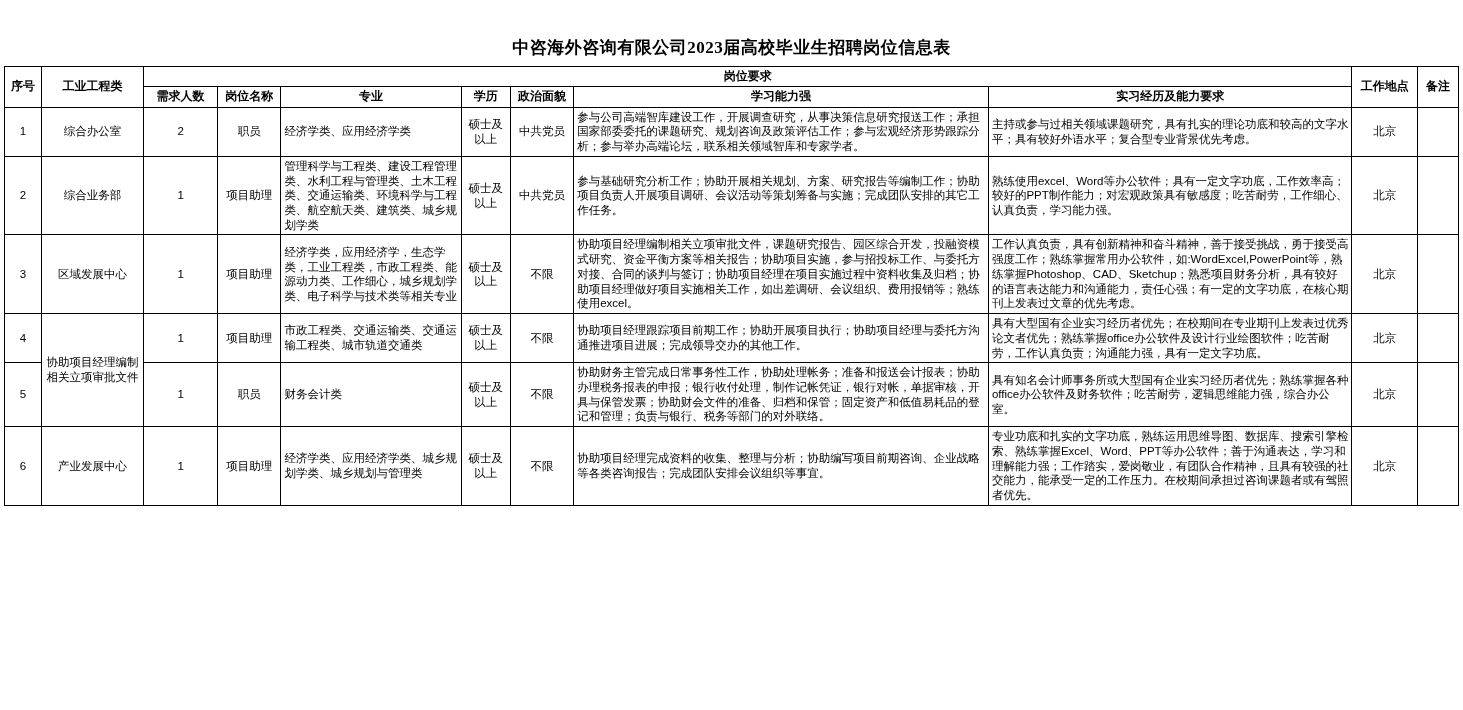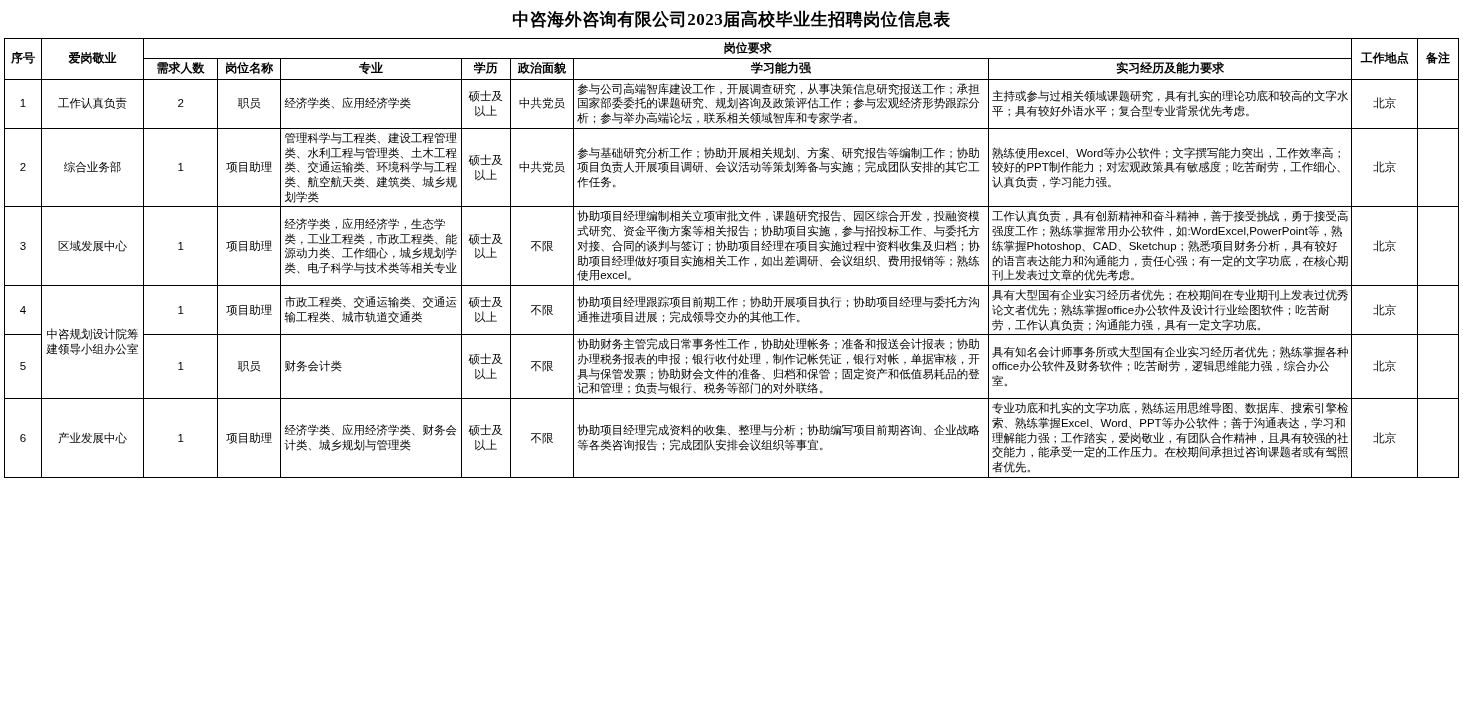--- a/index.html
+++ b/index.html
@@ -11,20 +11,21 @@
     width: 1463px;
     height: 710px;
     font-family: "Liberation Sans", sans-serif;
     color: #000000;
     -webkit-font-smoothing: antialiased;
   }
   .page {
     width: 1463px;
     box-sizing: border-box;
     padding: 0;
+    margin-top: 28px;
   }
   .doc-title {
     text-align: center;
     font-family: "Liberation Serif", serif;
     font-size: 17px;
     font-weight: bold;
     letter-spacing: 0.5px;
     padding: 8px 0 7px 0;
   }
   table.job-table {
@@ -84,78 +85,78 @@
       <col class="c-edu">
       <col class="c-politic">
       <col class="c-desc">
       <col class="c-exp">
       <col class="c-loc">
       <col class="c-remark">
     </colgroup>
     <thead>
       <tr>
         <th rowspan="2">序号</th>
-        <th rowspan="2">爱岗敬业</th>
+        <th rowspan="2">工业工程类</th>
         <th colspan="7">岗位要求</th>
         <th rowspan="2">工作地点</th>
         <th rowspan="2">备注</th>
       </tr>
       <tr>
         <th>需求人数</th>
         <th>岗位名称</th>
         <th>专业</th>
         <th>学历</th>
         <th>政治面貌</th>
         <th>学习能力强</th>
         <th>实习经历及能力要求</th>
       </tr>
     </thead>
     <tbody>
       <tr>
         <td class="c-center">1</td>
-        <td class="c-center">工作认真负责</td>
+        <td class="c-center">综合办公室</td>
         <td class="c-center">2</td>
         <td class="c-center">职员</td>
         <td class="major c-center">经济学类、应用经济学类</td>
         <td class="c-center">硕士及以上</td>
         <td class="c-center">中共党员</td>
         <td class="desc">参与公司高端智库建设工作，开展调查研究，从事决策信息研究报送工作；承担国家部委委托的课题研究、规划咨询及政策评估工作；参与宏观经济形势跟踪分析；参与举办高端论坛，联系相关领域智库和专家学者。</td>
         <td class="exp">主持或参与过相关领域课题研究，具有扎实的理论功底和较高的文字水平；具有较好外语水平；复合型专业背景优先考虑。</td>
         <td class="c-center">北京</td>
         <td class="c-center"></td>
       </tr>
       <tr>
         <td class="c-center">2</td>
         <td class="c-center">综合业务部</td>
         <td class="c-center">1</td>
         <td class="c-center">项目助理</td>
         <td class="major">管理科学与工程类、建设工程管理类、水利工程与管理类、土木工程类、交通运输类、环境科学与工程类、航空航天类、建筑类、城乡规划学类</td>
         <td class="c-center">硕士及以上</td>
         <td class="c-center">中共党员</td>
         <td class="desc">参与基础研究分析工作；协助开展相关规划、方案、研究报告等编制工作；协助项目负责人开展项目调研、会议活动等策划筹备与实施；完成团队安排的其它工作任务。</td>
-        <td class="exp">熟练使用excel、Word等办公软件；文字撰写能力突出，工作效率高；较好的PPT制作能力；对宏观政策具有敏感度；吃苦耐劳，工作细心、认真负责，学习能力强。</td>
+        <td class="exp">熟练使用excel、Word等办公软件；具有一定文字功底，工作效率高；较好的PPT制作能力；对宏观政策具有敏感度；吃苦耐劳，工作细心、认真负责，学习能力强。</td>
         <td class="c-center">北京</td>
         <td class="c-center"></td>
       </tr>
       <tr>
         <td class="c-center">3</td>
         <td class="c-center">区域发展中心</td>
         <td class="c-center">1</td>
         <td class="c-center">项目助理</td>
         <td class="major">经济学类，应用经济学，生态学类，工业工程类，市政工程类、能源动力类、工作细心，城乡规划学类、电子科学与技术类等相关专业</td>
         <td class="c-center">硕士及以上</td>
         <td class="c-center">不限</td>
         <td class="desc">协助项目经理编制相关立项审批文件，课题研究报告、园区综合开发，投融资模式研究、资金平衡方案等相关报告；协助项目实施，参与招投标工作、与委托方对接、合同的谈判与签订；协助项目经理在项目实施过程中资料收集及归档；协助项目经理做好项目实施相关工作，如出差调研、会议组织、费用报销等；熟练使用excel。</td>
         <td class="exp">工作认真负责，具有创新精神和奋斗精神，善于接受挑战，勇于接受高强度工作；熟练掌握常用办公软件，如:WordExcel,PowerPoint等，熟练掌握Photoshop、CAD、Sketchup；熟悉项目财务分析，具有较好的语言表达能力和沟通能力，责任心强；有一定的文字功底，在核心期刊上发表过文章的优先考虑。</td>
         <td class="c-center">北京</td>
         <td class="c-center"></td>
       </tr>
       <tr>
         <td class="c-center">4</td>
-        <td class="c-center" rowspan="2">中咨规划设计院筹建领导小组办公室</td>
+        <td class="c-center" rowspan="2">协助项目经理编制相关立项审批文件</td>
         <td class="c-center">1</td>
         <td class="c-center">项目助理</td>
         <td class="major">市政工程类、交通运输类、交通运输工程类、城市轨道交通类</td>
         <td class="c-center">硕士及以上</td>
         <td class="c-center">不限</td>
         <td class="desc">协助项目经理跟踪项目前期工作；协助开展项目执行；协助项目经理与委托方沟通推进项目进展；完成领导交办的其他工作。</td>
         <td class="exp">具有大型国有企业实习经历者优先；在校期间在专业期刊上发表过优秀论文者优先；熟练掌握office办公软件及设计行业绘图软件；吃苦耐劳，工作认真负责；沟通能力强，具有一定文字功底。</td>
         <td class="c-center">北京</td>
         <td class="c-center"></td>
       </tr>
@@ -169,21 +170,21 @@
         <td class="desc">协助财务主管完成日常事务性工作，协助处理帐务；准备和报送会计报表；协助办理税务报表的申报；银行收付处理，制作记帐凭证，银行对帐，单据审核，开具与保管发票；协助财会文件的准备、归档和保管；固定资产和低值易耗品的登记和管理；负责与银行、税务等部门的对外联络。</td>
         <td class="exp">具有知名会计师事务所或大型国有企业实习经历者优先；熟练掌握各种office办公软件及财务软件；吃苦耐劳，逻辑思维能力强，综合办公室。</td>
         <td class="c-center">北京</td>
         <td class="c-center"></td>
       </tr>
       <tr>
         <td class="c-center">6</td>
         <td class="c-center">产业发展中心</td>
         <td class="c-center">1</td>
         <td class="c-center">项目助理</td>
-        <td class="major">经济学类、应用经济学类、财务会计类、城乡规划与管理类</td>
+        <td class="major">经济学类、应用经济学类、城乡规划学类、城乡规划与管理类</td>
         <td class="c-center">硕士及以上</td>
         <td class="c-center">不限</td>
         <td class="desc">协助项目经理完成资料的收集、整理与分析；协助编写项目前期咨询、企业战略等各类咨询报告；完成团队安排会议组织等事宜。</td>
         <td class="exp">专业功底和扎实的文字功底，熟练运用思维导图、数据库、搜索引擎检索、熟练掌握Excel、Word、PPT等办公软件；善于沟通表达，学习和理解能力强；工作踏实，爱岗敬业，有团队合作精神，且具有较强的社交能力，能承受一定的工作压力。在校期间承担过咨询课题者或有驾照者优先。</td>
         <td class="c-center">北京</td>
         <td class="c-center"></td>
       </tr>
     </tbody>
   </table>
 </div>

